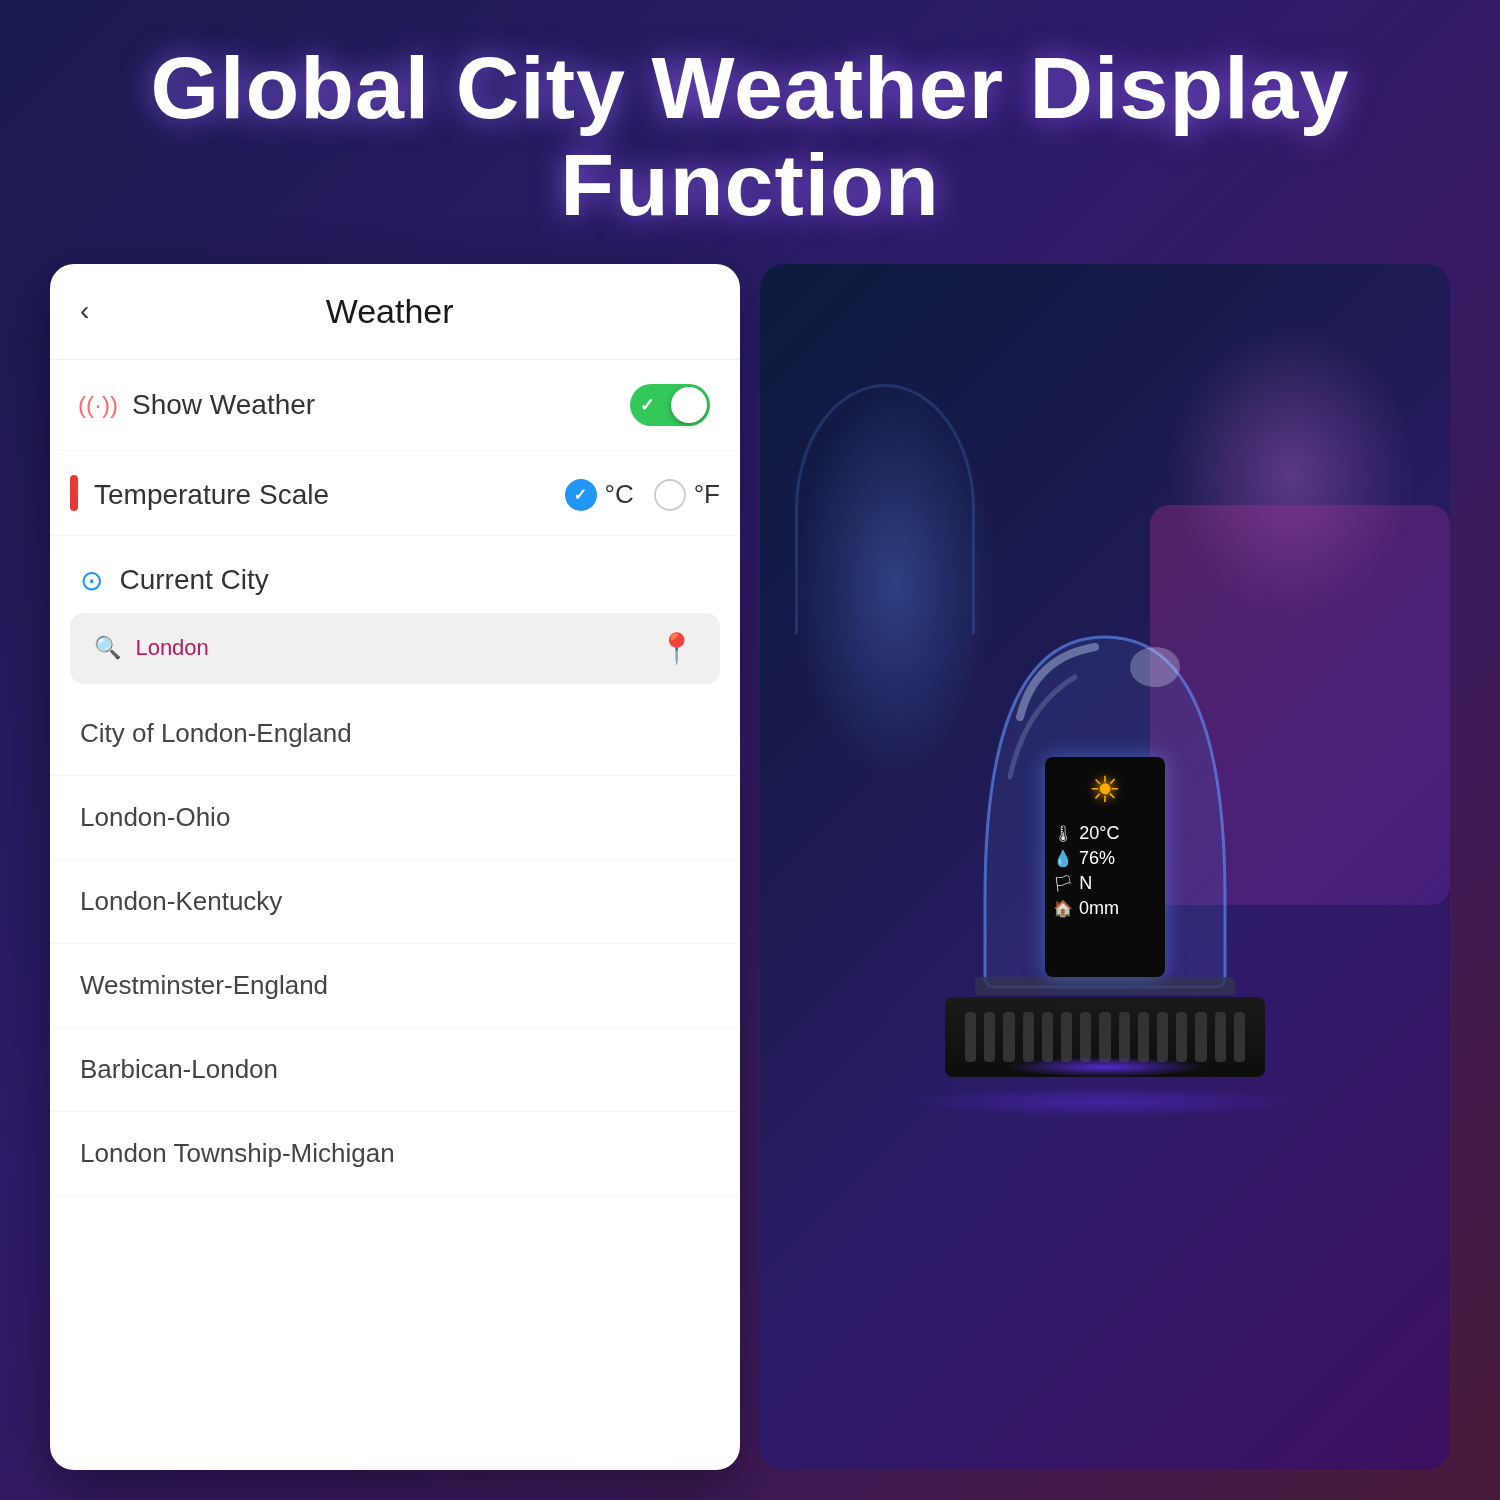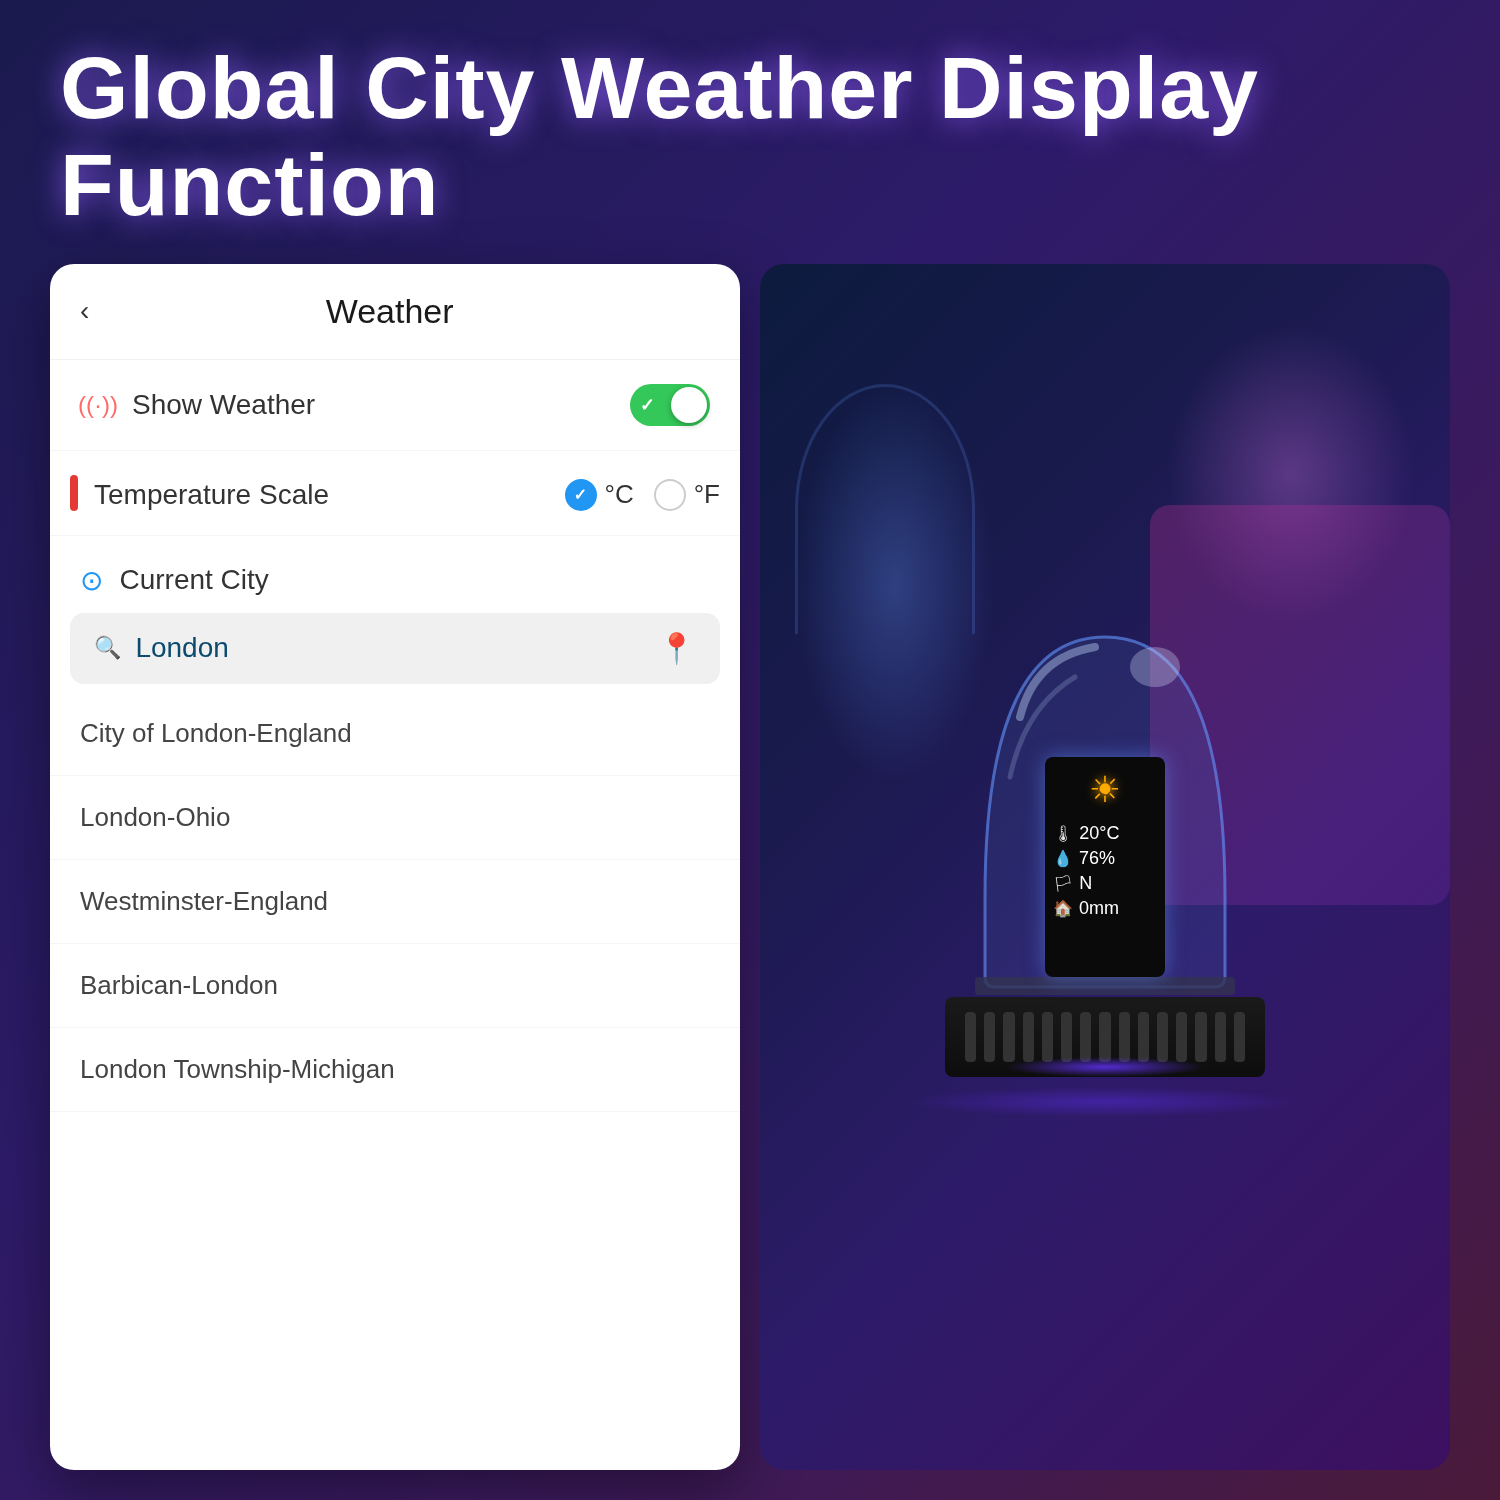--- a/index.html
+++ b/index.html
@@ -9,20 +9,21 @@
       height: 1500px;
       overflow: hidden;
       font-family: -apple-system, BlinkMacSystemFont, 'Segoe UI', sans-serif;
       background: linear-gradient(135deg, #1a1a4e 0%, #2d1b69 40%, #3d1a5c 70%, #4a1a3a 100%);
       display: flex;
       flex-direction: column;
       align-items: center;
     }
 
     .headline {
+      text-align: center;
       padding: 40px 60px 30px;
       width: 100%;
     }
 
     .headline h1 {
       font-size: 88px;
       font-weight: 900;
       color: white;
       text-shadow: 0 0 30px rgba(150, 100, 255, 0.8);
       line-height: 1.1;
@@ -214,22 +215,22 @@
       padding: 18px 24px;
     }
 
     .search-icon {
       font-size: 22px;
       color: #999;
       margin-right: 14px;
     }
 
     .search-input-text {
-      font-size: 28px;
-      color: #0c4a6e;
+      font-size: 22px;
+      color: #be185d;
       flex: 1;
     }
 
     .gps-icon {
       font-size: 30px;
       color: #ff6b35;
       cursor: pointer;
     }
 
     
@@ -466,20 +467,21 @@
 
     <div class="search-bar">
       <span class="search-icon">🔍</span>
       <span class="search-input-text">London</span>
       <span class="gps-icon">📍</span>
     </div>
 
     <div class="city-list">
       <div class="city-item">City of London-England</div>
       <div class="city-item">London-Ohio</div>
+      <div class="city-item">London-Kentucky</div>
       <div class="city-item">Westminster-England</div>
       <div class="city-item">Barbican-London</div>
       <div class="city-item">London Township-Michigan</div>
     </div>
   </div>
 
   <div class="device-panel">
     <div class="bg-glow-left"></div>
     <div class="bg-glow-right"></div>
     <div class="bg-pink"></div>

